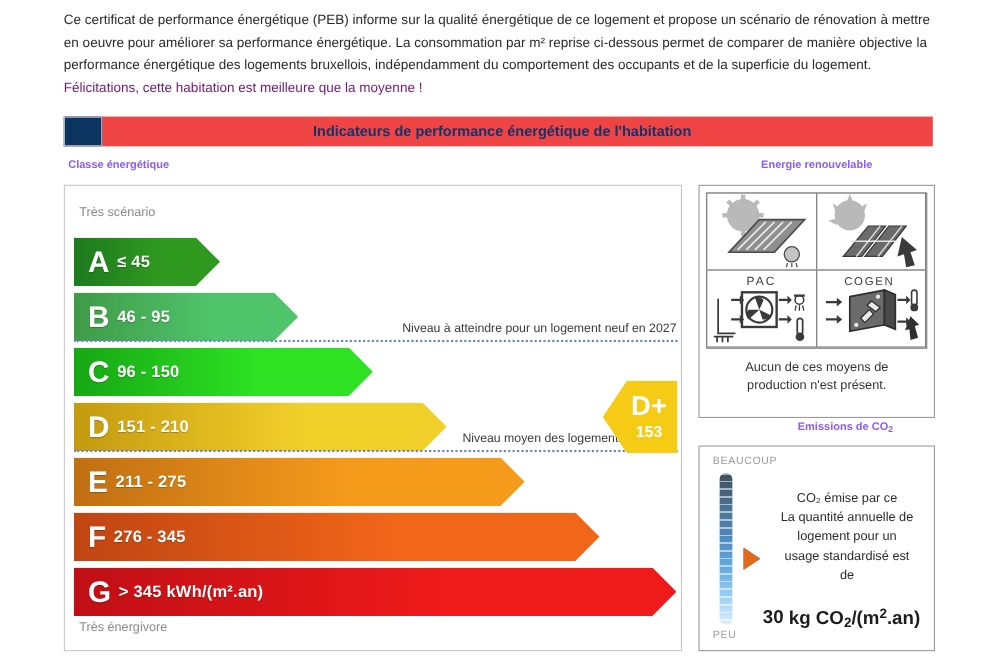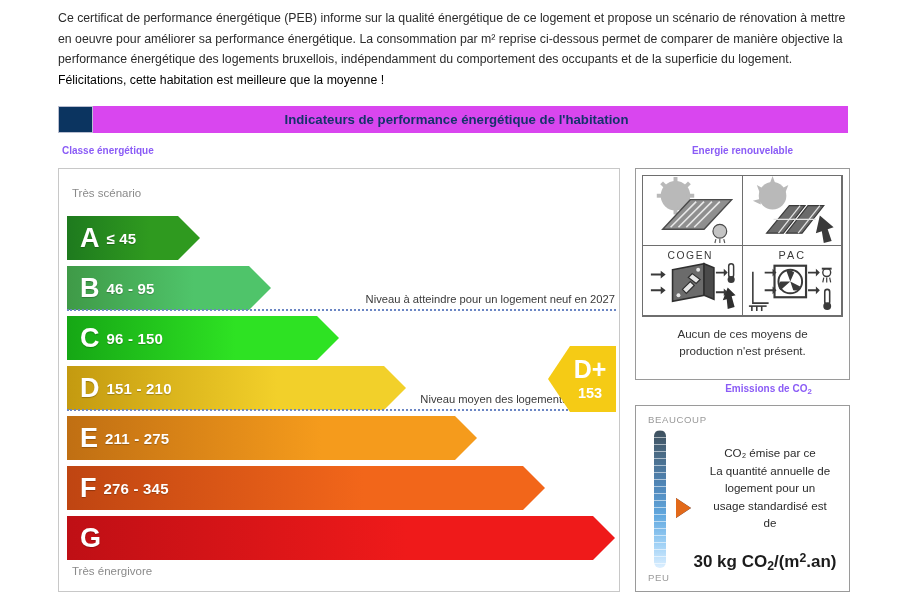--- a/index.html
+++ b/index.html
@@ -11,27 +11,27 @@
     overflow: hidden;
   }
   #page { position: relative; width: 900px; height: 600px; }
 
   
   .intro {
     position: absolute; left: 58px; top: 8px; width: 790px;
     font-size: 12.3px; line-height: 20.5px; color: #2b2b2b;
     text-align: left;
   }
-  .intro .hl { color: #000000; text-align: right; }
+  .intro .hl { color: #701a75; text-align: right; }
 
   
   .banner {
     position: absolute; left: 58px; top: 106px;
     width: 790px; height: 27px;
-    background: #d946ef;
+    background: #ef4444;
     display: flex; align-items: center;
   }
   .banner-square {
     width: 35px; height: 27px; background: #0b3460;
     border: 1px solid #b9bed0; flex: 0 0 auto;
   }
   .banner-title {
     flex: 1; text-align: center; font-weight: bold;
     font-size: 13.2px; color: #15336b; padding-right: 28px;
   }
@@ -211,20 +211,21 @@
         </div>
         <div class="bar-row">
           <div class="bar" style="width: 478px; background: linear-gradient(to right, rgb(191, 69, 18) 0%, rgb(242, 102, 26) 62%, rgb(242, 102, 26) 100%);">
             <span class="letter">F</span>
             <span class="range">276 - 345</span>
           </div>
         </div>
         <div class="bar-row">
           <div class="bar" style="width: 548px; background: linear-gradient(to right, rgb(191, 15, 21) 0%, rgb(239, 26, 26) 62%, rgb(239, 26, 26) 100%);">
             <span class="letter">G</span>
+            <span class="range">&gt; 345  kWh/(m².an)</span>
           </div>
         </div>
         <div class="ref-line" style="top: 96px; border-top-color: rgb(107, 134, 196);"></div>
         <div class="ref-label" style="top: 80px; right: 0px;">Niveau à atteindre pour un logement neuf en 2027</div>
         <div class="ref-line" style="top: 196px; border-top-color: rgb(107, 134, 196);"></div>
         <div class="ref-label" style="top: 180px; right: 0px;">Niveau moyen des logements existants</div>
       </div>
   </div>
 
   <div class="marker">
@@ -273,46 +274,20 @@
             <polygon points="24,58 47,30 63,30 41,58"></polygon>
             <polygon points="44,58 66,30 82,30 60,58"></polygon>
           </g>
           <g stroke="#e4e4e4" stroke-width="1.3">
             <line x1="31" y1="44" x2="54" y2="44"></line>
               <line x1="51" y1="44" x2="74" y2="44"></line>
             <line x1="36" y1="58" x2="58" y2="30"></line>
               <line x1="56" y1="58" x2="78" y2="30"></line>
           </g>
           <polygon points="78,40 92,52 86,54 90,66 82,68 80,56 74,58" fill="#3a3a3a"></polygon>
-        </svg>
-      </div>
-      <div class="renew-cell">
-        <svg viewBox="0 0 100 70">
-          <text x="48" y="13" font-family="Liberation Sans, sans-serif" font-size="10.5" letter-spacing="1.6" fill="#3a3a3a" text-anchor="middle">COGEN</text>
-          <polygon points="30,24 62,18 62,50 30,56" fill="#6b6b6b" stroke="#2f2f2f" stroke-width="1.6"></polygon>
-          <polygon points="62,18 72,22 72,54 62,50" fill="#4a4a4a" stroke="#2f2f2f" stroke-width="1.6"></polygon>
-          <g fill="#e8e8e8" stroke="#2f2f2f" stroke-width="1.2">
-            <polygon points="40,44 48,36 52,40 44,48"></polygon>
-              <polygon points="50,28 58,34 54,38 46,32"></polygon>
-          </g>
-          <circle cx="36" cy="50" r="2" fill="#e8e8e8"></circle>
-            <circle cx="56" cy="24" r="2" fill="#e8e8e8"></circle>
-          <g fill="#3a3a3a">
-            <polygon points="8,28 18,28 18,25 23,29 18,33 18,30 8,30"></polygon>
-            <polygon points="8,44 18,44 18,41 23,45 18,49 18,46 8,46"></polygon>
-          </g>
-          <g fill="#3a3a3a">
-            <polygon points="74,26 82,26 82,23 86,27 82,31 82,28 74,28"></polygon>
-            <polygon points="74,46 82,46 82,43 86,47 82,51 82,48 74,48"></polygon>
-          </g>
-          <g>
-              <rect x="87" y="18" width="5" height="14" rx="2.5" fill="none" stroke="#3a3a3a" stroke-width="1.5"></rect>
-              <circle cx="89.5" cy="34" r="3.6" fill="#3a3a3a"></circle>
-            </g>
-          <polygon points="86,42 94,50 90,51 93,62 86,64 85,54 81,55" fill="#2f2f2f"></polygon>
         </svg>
       </div>
       <div class="renew-cell">
         <svg viewBox="0 0 100 70">
           <text x="50" y="13" font-family="Liberation Sans, sans-serif" font-size="11" letter-spacing="2" fill="#3a3a3a" text-anchor="middle">PAC</text>
           <rect x="32" y="20" width="32" height="32" fill="none" stroke="#3a3a3a" stroke-width="2.2"></rect>
           <circle cx="48" cy="36" r="12" fill="none" stroke="#3a3a3a" stroke-width="2"></circle>
           <path d="M48 36 L44 25 Q48 23 52 27 Z M48 36 L58 41 Q57 46 51 45 Z M48 36 L38 45 Q34 41 38 36 Z" fill="#3a3a3a"></path>
           <g fill="#3a3a3a">
             <polygon points="22,26 30,26 30,23 34,27 30,31 30,28 22,28"></polygon>
@@ -336,20 +311,46 @@
             <line x1="82" y1="32" x2="81" y2="37" stroke="#3a3a3a" stroke-width="1.2"></line>
             <line x1="85" y1="32" x2="85" y2="37" stroke="#3a3a3a" stroke-width="1.2"></line>
             <line x1="88" y1="32" x2="89" y2="37" stroke="#3a3a3a" stroke-width="1.2"></line>
             </g>
           <g>
               <rect x="83" y="44" width="5" height="15" rx="2.5" fill="none" stroke="#3a3a3a" stroke-width="1.6"></rect>
               <circle cx="85.5" cy="61" r="4" fill="#3a3a3a"></circle>
             </g>
         </svg>
       </div>
+      <div class="renew-cell">
+        <svg viewBox="0 0 100 70">
+          <text x="48" y="13" font-family="Liberation Sans, sans-serif" font-size="10.5" letter-spacing="1.6" fill="#3a3a3a" text-anchor="middle">COGEN</text>
+          <polygon points="30,24 62,18 62,50 30,56" fill="#6b6b6b" stroke="#2f2f2f" stroke-width="1.6"></polygon>
+          <polygon points="62,18 72,22 72,54 62,50" fill="#4a4a4a" stroke="#2f2f2f" stroke-width="1.6"></polygon>
+          <g fill="#e8e8e8" stroke="#2f2f2f" stroke-width="1.2">
+            <polygon points="40,44 48,36 52,40 44,48"></polygon>
+              <polygon points="50,28 58,34 54,38 46,32"></polygon>
+          </g>
+          <circle cx="36" cy="50" r="2" fill="#e8e8e8"></circle>
+            <circle cx="56" cy="24" r="2" fill="#e8e8e8"></circle>
+          <g fill="#3a3a3a">
+            <polygon points="8,28 18,28 18,25 23,29 18,33 18,30 8,30"></polygon>
+            <polygon points="8,44 18,44 18,41 23,45 18,49 18,46 8,46"></polygon>
+          </g>
+          <g fill="#3a3a3a">
+            <polygon points="74,26 82,26 82,23 86,27 82,31 82,28 74,28"></polygon>
+            <polygon points="74,46 82,46 82,43 86,47 82,51 82,48 74,48"></polygon>
+          </g>
+          <g>
+              <rect x="87" y="18" width="5" height="14" rx="2.5" fill="none" stroke="#3a3a3a" stroke-width="1.5"></rect>
+              <circle cx="89.5" cy="34" r="3.6" fill="#3a3a3a"></circle>
+            </g>
+          <polygon points="86,42 94,50 90,51 93,62 86,64 85,54 81,55" fill="#2f2f2f"></polygon>
+        </svg>
+      </div>
     </div>
     <div class="renew-text">
       <div>Aucun de ces moyens de</div>
       <div>production n'est présent.</div>
     </div>
   </div>
 
   <div class="co2-box">
     <div class="co2-label" id="co2-beaucoup">BEAUCOUP</div>
     <div class="co2-scale"></div>

